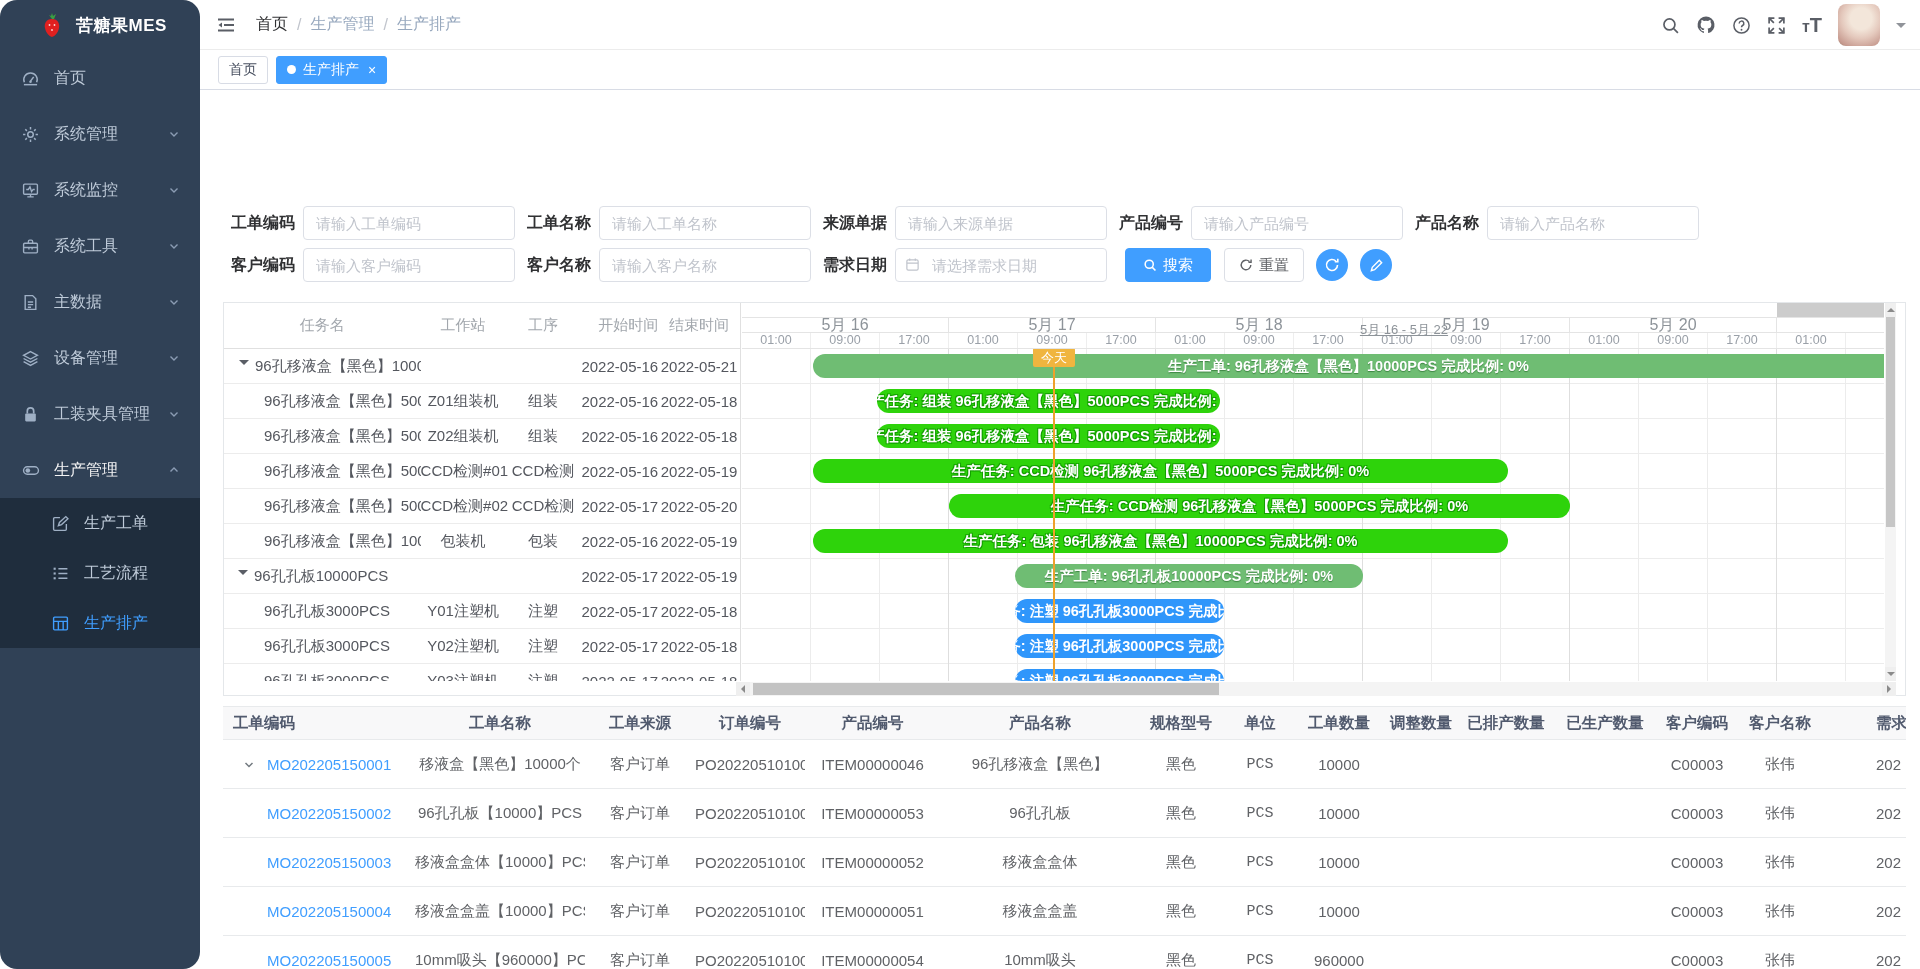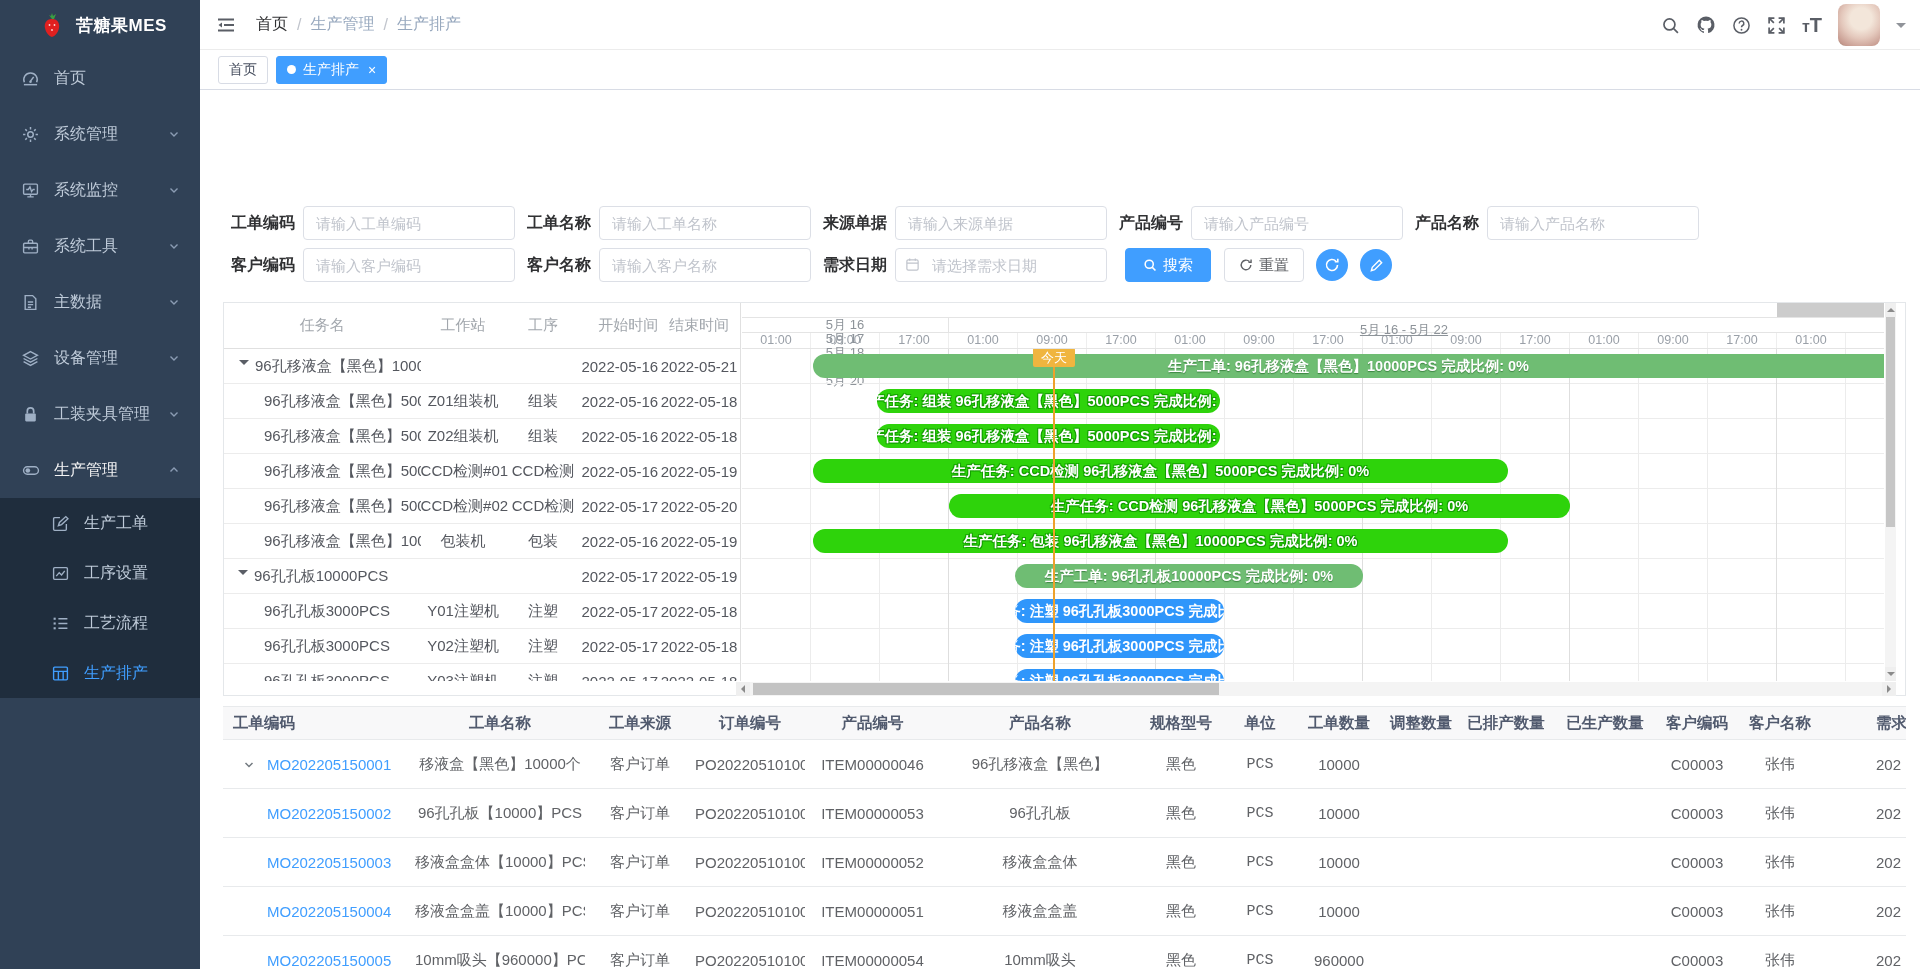--- a/index.html
+++ b/index.html
@@ -1,21 +1,21 @@
 <!DOCTYPE html>
 <html><head>
 <meta charset="utf-8">
 <style>
   * { margin:0; padding:0; box-sizing:border-box; }
   html,body { width:1920px; height:969px; overflow:hidden; background:#fff;
     font-family:"Liberation Sans","DejaVu Sans",sans-serif; }
   svg { display:block; }
 
   
-  #sidebar { position:absolute; left:0; top:0; width:200px; height:969px; background:#304156; z-index:5; }
+  #sidebar { position:absolute; left:0; top:0; width:200px; height:969px; background:#304156; z-index:5;border-radius:17px; }
   .logo { height:50px; display:flex; align-items:center; padding-left:40px; }
   .logo-title { color:#fff; font-size:17px; font-weight:bold; margin-left:12px; letter-spacing:.5px; }
   .menu-item { height:56px; display:flex; align-items:center; color:#bfcbd9; font-size:16px; cursor:pointer; position:relative; }
   .menu-item .mi-ico { width:18px; margin-left:22px; margin-right:14px; color:#9fb0c5; }
   .menu-item .chev { position:absolute; right:20px; color:#8b9cb3; }
   .menu-item.open { color:#f4f4f5; }
   .submenu { background:#1f2d3d; }
   .submenu .menu-item { height:50px; font-size:16px; }
   .submenu .mi-ico { margin-left:52px; }
   .submenu .menu-item.active { color:#409eff; }
@@ -67,21 +67,21 @@
   .g-c3 { width:75px; text-align:center; }
   .g-c4 { width:78px; text-align:right; }
   .g-c5 { width:82px; text-align:center; }
   .tri { display:inline-block; width:0; height:0; border:5px solid transparent; border-top-color:#5a5e66; margin:0 6px 0 15px; vertical-align:1px; }
   .child-name { padding-left:40px; }
 
   .g-right { position:absolute; left:518px; top:0; width:1142px; height:378px; overflow:hidden; }
   .g-week { height:15px; position:relative; border-bottom:1px solid #e4e4e4; font-size:13px; color:#8d9399; }
   .g-week .wk-label { position:absolute; left:662px; top:18px; transform:translateX(-50%); white-space:nowrap;text-decoration:underline; }
   .wk-shade { position:absolute; left:1035px; top:0; width:107px; height:14px; background:#ccc; }
-  .g-days { height:15px; display:flex; border-bottom:1px solid #e4e4e4; font-size:13px; color:#8d9399;flex-direction:column; }
+  .g-days { height:15px; display:flex; border-bottom:1px solid #e4e4e4; font-size:16px; color:#8d9399; }
   .g-day { width:207px; text-align:center; border-right:1px solid #e4e4e4; line-height:14px; }
   .g-hours { height:16px; display:flex; border-bottom:1px solid #e4e4e4; font-size:12.5px; color:#9aa0a8; }
   .g-hour { width:69px; text-align:center; border-right:1px solid #eee; line-height:15px; }
   .g-body { position:absolute; left:0; top:46px; width:1142px; height:332px; overflow:hidden;
     background-image:
       repeating-linear-gradient(90deg, transparent 0 206px, #dedede 206px 207px),
       repeating-linear-gradient(90deg, transparent 0 68px, #ececec 68px 69px),
       repeating-linear-gradient(180deg, transparent 0 34px, #ececec 34px 35px); }
   .bar { position:absolute; height:24px; border-radius:12px; font-size:14.5px; font-weight:bold; color:#fff;
     display:flex; align-items:center; justify-content:center; white-space:nowrap; overflow:hidden; cursor:pointer; z-index:2; }
@@ -258,29 +258,20 @@
 
   <div class="submenu">
     <div class="menu-item">
       <span class="mi-ico">
         <svg width="17" height="17" viewBox="0 0 16 16" fill="none" stroke="currentColor" stroke-width="1.3">
             <path d="M13.5 8.5v5a1 1 0 0 1-1 1h-10a1 1 0 0 1-1-1v-10a1 1 0 0 1 1-1h5"></path>
             <path d="M6 10l1-3 6-5.5 2 2L9 9z"></path>
           </svg>
       </span>
       <span>生产工单</span>
-    </div>
-    <div class="menu-item">
-      <span class="mi-ico">
-        <svg width="17" height="17" viewBox="0 0 16 16" fill="none" stroke="currentColor" stroke-width="1.3">
-            <rect x="1.5" y="2.5" width="13" height="11" rx="1"></rect>
-            <path d="M4 10.5 6.8 7.2 9 9.3 12 5.5"></path>
-          </svg>
-      </span>
-      <span>工序设置</span>
     </div>
     <div class="menu-item">
       <span class="mi-ico">
         <svg width="17" height="17" viewBox="0 0 16 16" fill="none" stroke="currentColor" stroke-width="1.3">
             <path d="M6 3.5h8.5M6 8h8.5M6 12.5h8.5"></path>
             <rect x="1.5" y="2.5" width="2" height="2" fill="currentColor" stroke="none"></rect>
             <rect x="1.5" y="7" width="2" height="2" fill="currentColor" stroke="none"></rect>
             <rect x="1.5" y="11.5" width="2" height="2" fill="currentColor" stroke="none"></rect>
           </svg>
       </span>

